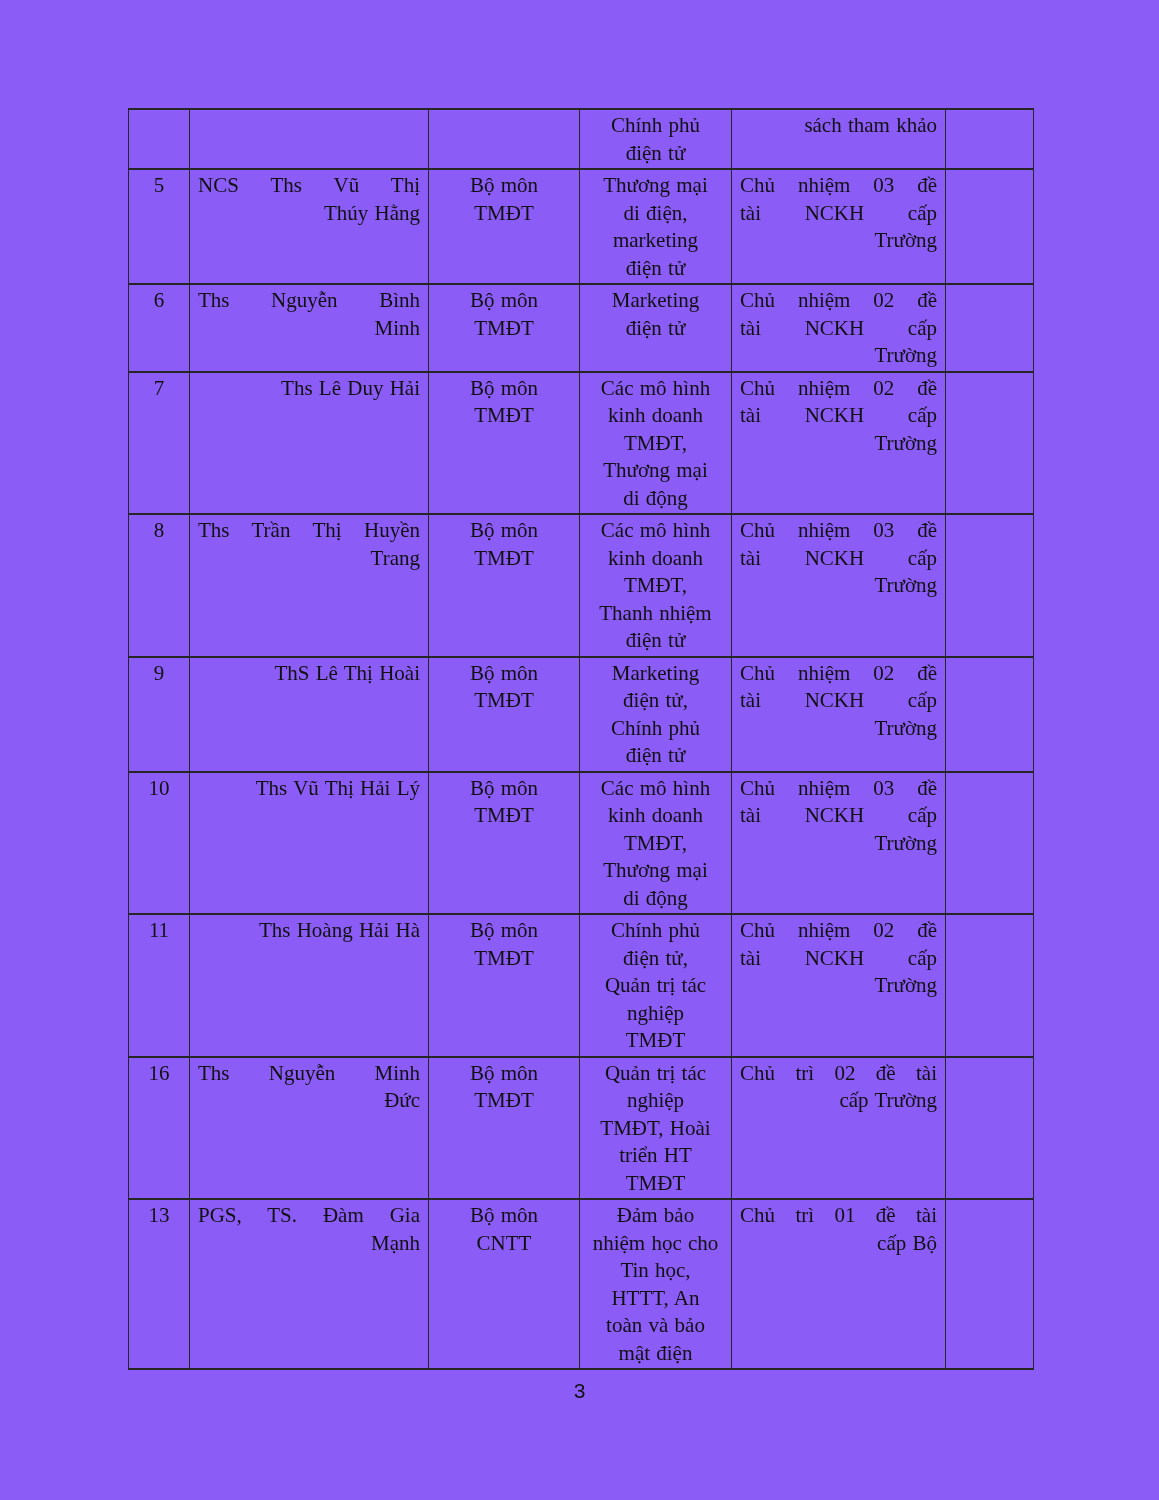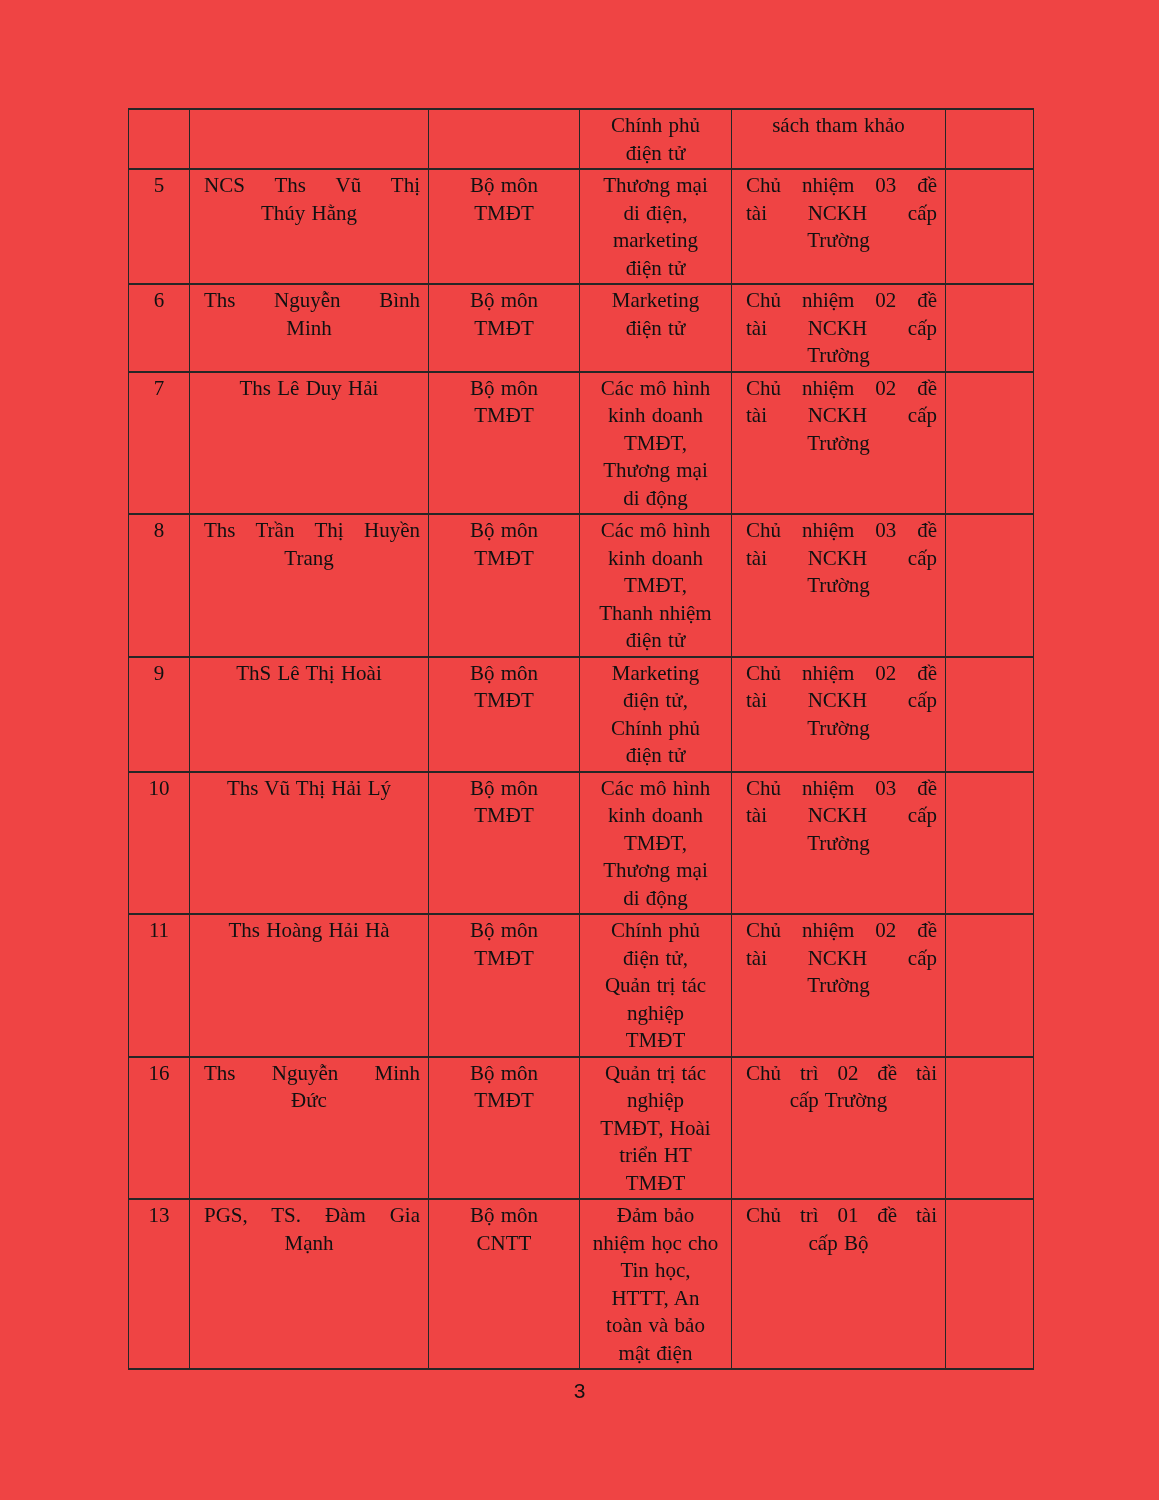--- a/index.html
+++ b/index.html
@@ -4,21 +4,21 @@
 <style>
   html, body {
     margin: 0;
     padding: 0;
     background: #ffffff;
   }
   .page {
     position: relative;
     width: 1159px;
     height: 1500px;
-    background: #ef4444;
+    background: #8b5cf6;
     color: #111111;
     font-family: "Liberation Serif", "DejaVu Serif", serif;
     overflow: hidden;
   }
   table.doc-table {
     position: absolute;
     left: 128px;
     top: 108px;
     width: 905px;
     border-collapse: collapse;
@@ -42,25 +42,24 @@
     line-height: 27.5px;
     word-spacing: 1px;
   }
   td.c-stt {
     text-align: center;
     padding-left: 2px;
     padding-right: 2px;
   }
   td.a-center { padding-left: 2px; padding-right: 2px; }
   td.a-center .line { text-align: center; }
-  td.a-justify .line { text-align: center; }
+  td.a-justify .line { text-align: right; }
   td.a-justify .line.stretch {
     text-align: justify;
     text-align-last: justify;
-    margin-left: 6px;
   }
   .page-number {
     position: absolute;
     top: 1377px;
     left: 0;
     width: 1159px;
     text-align: center;
     font-family: "Liberation Sans", "DejaVu Sans", sans-serif;
     font-size: 21px;
     line-height: 27px;

